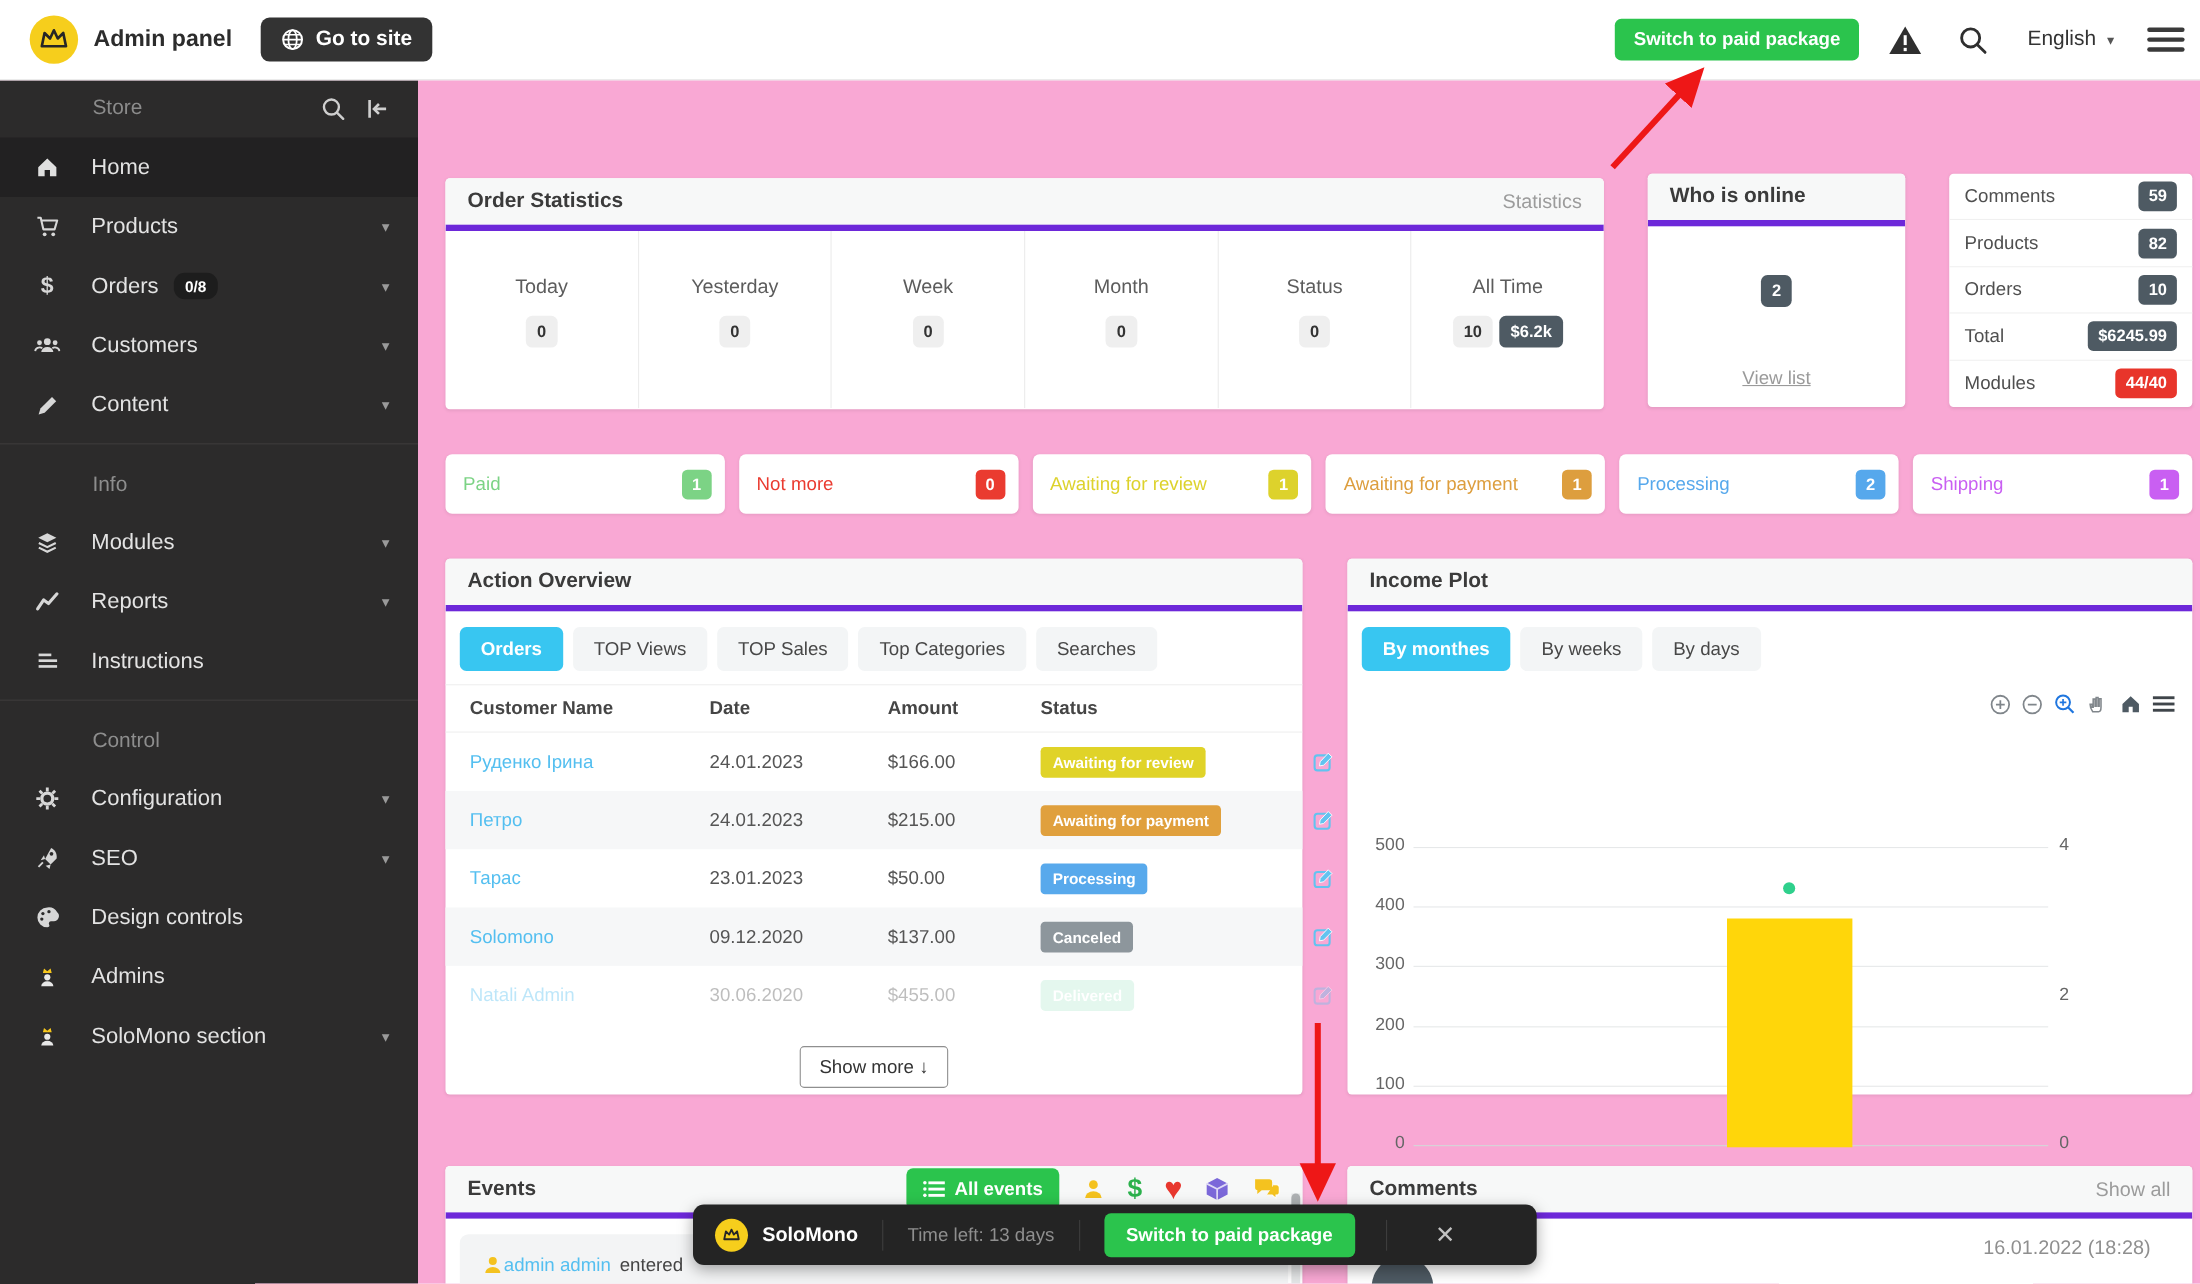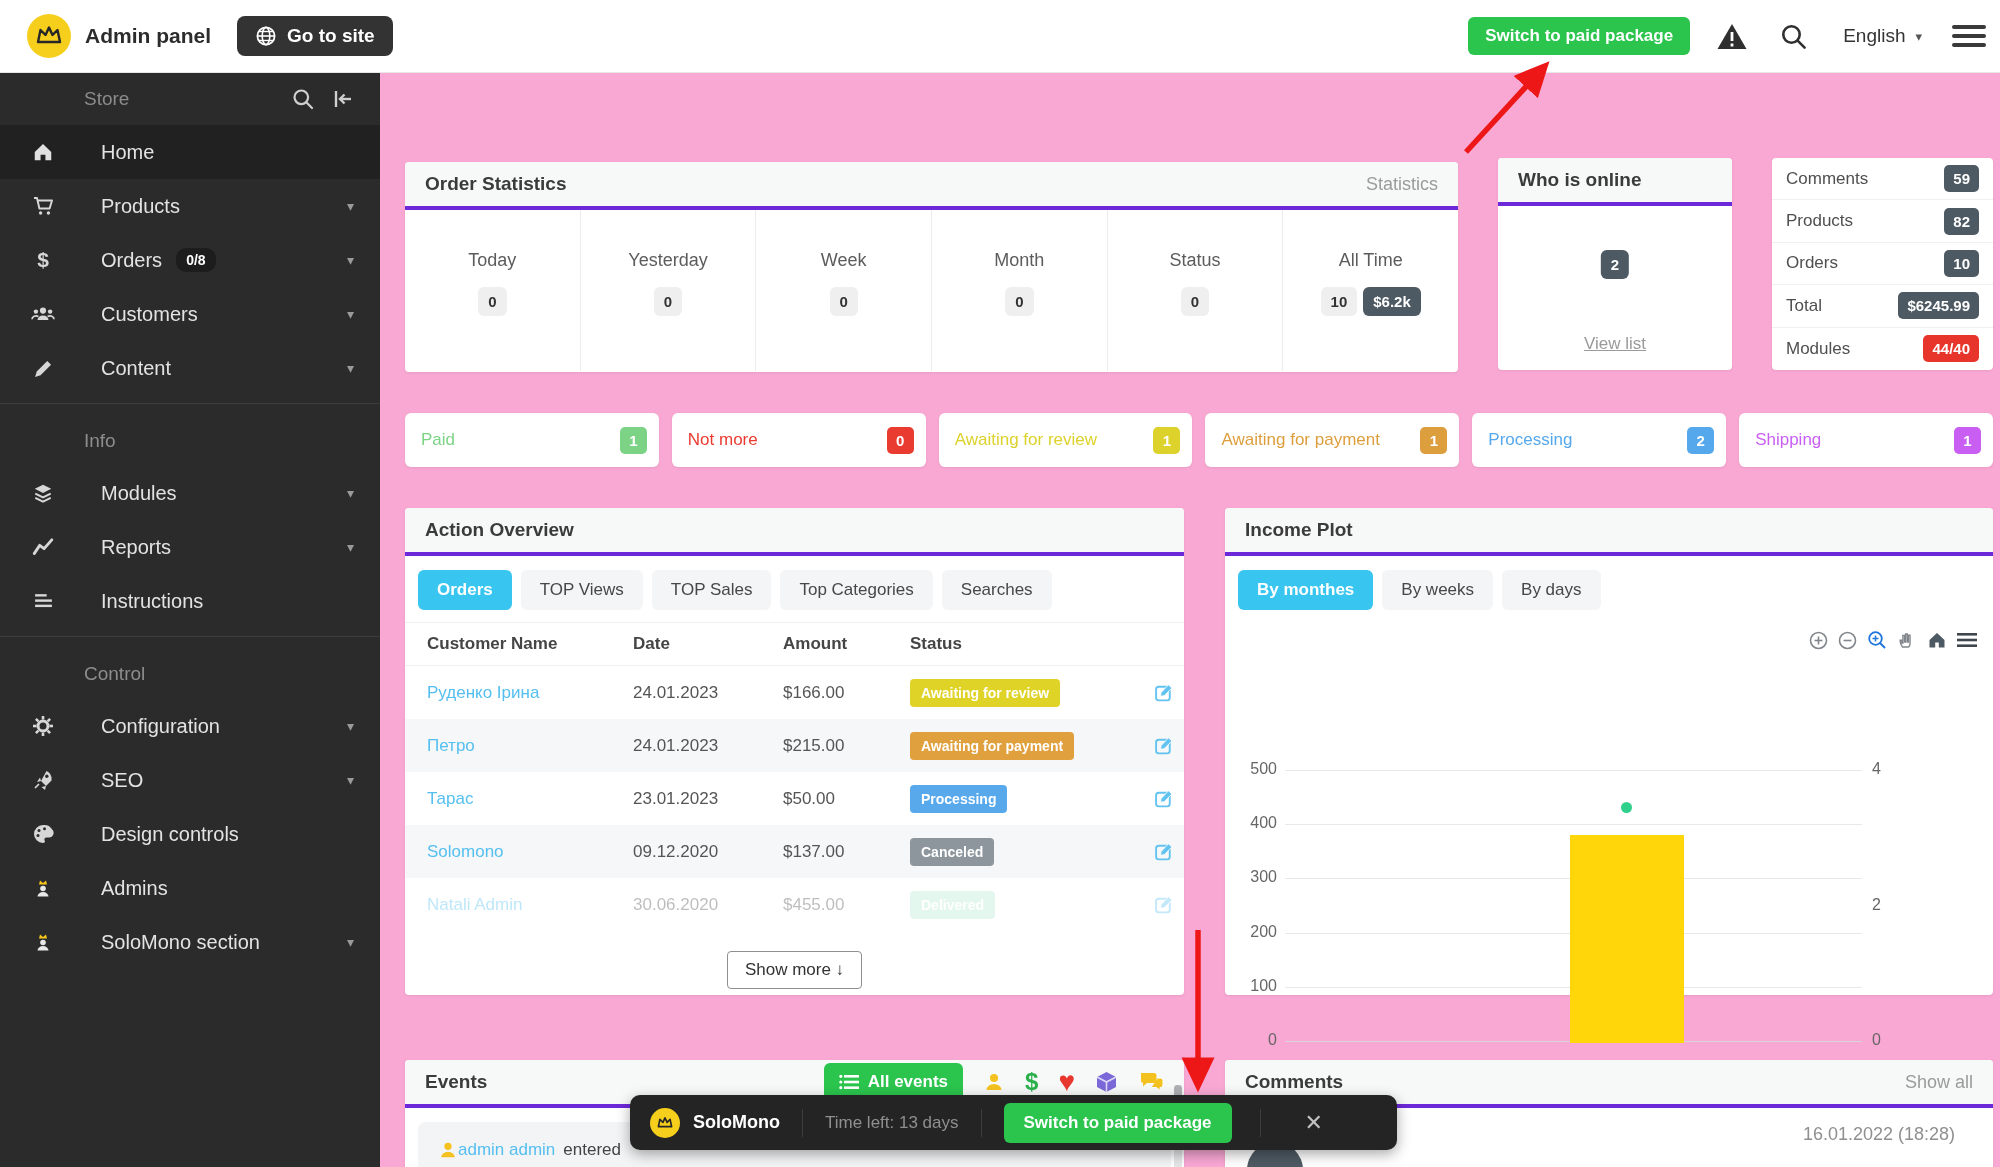--- a/index.html
+++ b/index.html
@@ -30,31 +30,31 @@
   
   #sidebar { position:absolute; left:0; top:73px; width:380px; height:1094px; background:#2c2b2b; z-index:4; }
   .sb-search { height:52px; display:flex; align-items:center; padding:0 26px 0 84px; }
   .sb-search-label { color:#8b8b8b; font-size:19px; }
   .sb-search .sb-ico { margin-left:auto; }
   .sb-search .sb-ico + .sb-ico { margin-left:18px; }
   .sb-ico { display:inline-flex; cursor:pointer; }
   .nav-item { height:54px; display:flex; align-items:center; padding:0 26px 0 30px; cursor:pointer; color:#e3e3e3; }
   .nav-item.active { background:#222122; }
   .nav-icon { width:26px; display:flex; justify-content:center; }
-  .nav-label { font-size:20px; margin-left:45px; }
+  .nav-label { font-size:20px; margin-left:27px; }
   .nav-badge { background:#1d1d1d; color:#fff; font-size:14px; font-weight:bold; border-radius:10px; padding:4px 10px; margin-left:14px; }
   .nav-chevron { margin-left:auto; color:#9a9a9a; font-size:14px; }
   .sb-divider { border:none; border-top:1px solid #3e3c3c; margin:8px 0 0 0; }
   .sb-section { color:#8d8d8d; font-size:19px; padding:26px 0 14px 84px; }
   .icon-dollar { color:#d7d7d7; font-size:21px; font-weight:bold; }
 
   
   #main { position:absolute; left:380px; top:73px; right:0; bottom:0; overflow:hidden; }
   .panel { position:absolute; background:#fff; border-radius:4px; box-shadow:0 1px 3px rgba(0,0,0,.08); }
-  .panel-h { height:48px; background:#f7f8f8; border-bottom:4px solid #6d28d9; display:flex; align-items:center;
+  .panel-h { height:48px; background:#f7f8f8; border-bottom:6px solid #6d28d9; display:flex; align-items:center;
              padding:0 20px; border-radius:4px 4px 0 0; }
   .panel-title { font-size:19px; font-weight:bold; color:#3b3b3b; }
   .panel-h .h-link { margin-left:auto; color:#9b9b9b; font-size:18px; cursor:pointer; }
 
   
   #order-stats { left:25px; top:89px; width:1053px; height:210px; }
   .os-body { display:flex; height:161px; }
   .os-col { flex:1; border-right:1px solid #ececec; display:flex; flex-direction:column; align-items:center; padding-top:40px; }
   .os-col:last-child { border-right:none; }
   .os-label { font-size:18px; color:#5c5c5c; }
@@ -82,21 +82,21 @@
           display:flex; align-items:center; padding:0 12px 0 16px; cursor:pointer; }
   .chip-label { font-size:17px; }
   .chip-count { margin-left:auto; min-width:27px; height:27px; border-radius:5px; color:#fff; font-size:15px;
                 font-weight:bold; display:flex; align-items:center; justify-content:center; padding:0 6px; }
 
   
   #action { left:25px; top:435px; width:779px; height:487px; }
   .tabs { display:flex; gap:9px; padding:14px 13px 12px 13px; }
   .tab { background:#f3f5f6; color:#474747; font-size:17px; border-radius:6px; padding:10px 19px; cursor:pointer; }
   .tab.active { background:#38c6f1; color:#fff; font-weight:bold; }
-  .tbl-head, .tbl-row { display:grid; grid-template-columns:206px 150px 127px 235px 1fr; align-items:center; padding-left:22px; }
+  .tbl-head, .tbl-row { display:grid; grid-template-columns:206px 150px 127px 235px 1fr; align-items:center; padding-left:22px;gap:12px; }
   .tbl-head { height:44px; border-top:1px solid #efefef; border-bottom:1px solid #efefef; }
   .tbl-head span { font-size:17px; font-weight:bold; color:#454545; }
   .tbl-row { height:53px; font-size:17px; }
   .tbl-row:nth-child(even) { background:#f6f7f8; }
   .cell-name { color:#54bff0; cursor:pointer; }
   .cell-date, .cell-amount { color:#555; }
   .status-badge { display:inline-block; color:#fff; font-size:14px; font-weight:bold; border-radius:4px; padding:6px 11px; }
   .tbl-row.faded { opacity:.38; }
   .cell-edit { display:flex; justify-content:center; cursor:pointer; }
   .show-more { display:block; margin:20px auto 16px auto; background:#fff; border:1px solid #8f8f8f; border-radius:4px;

